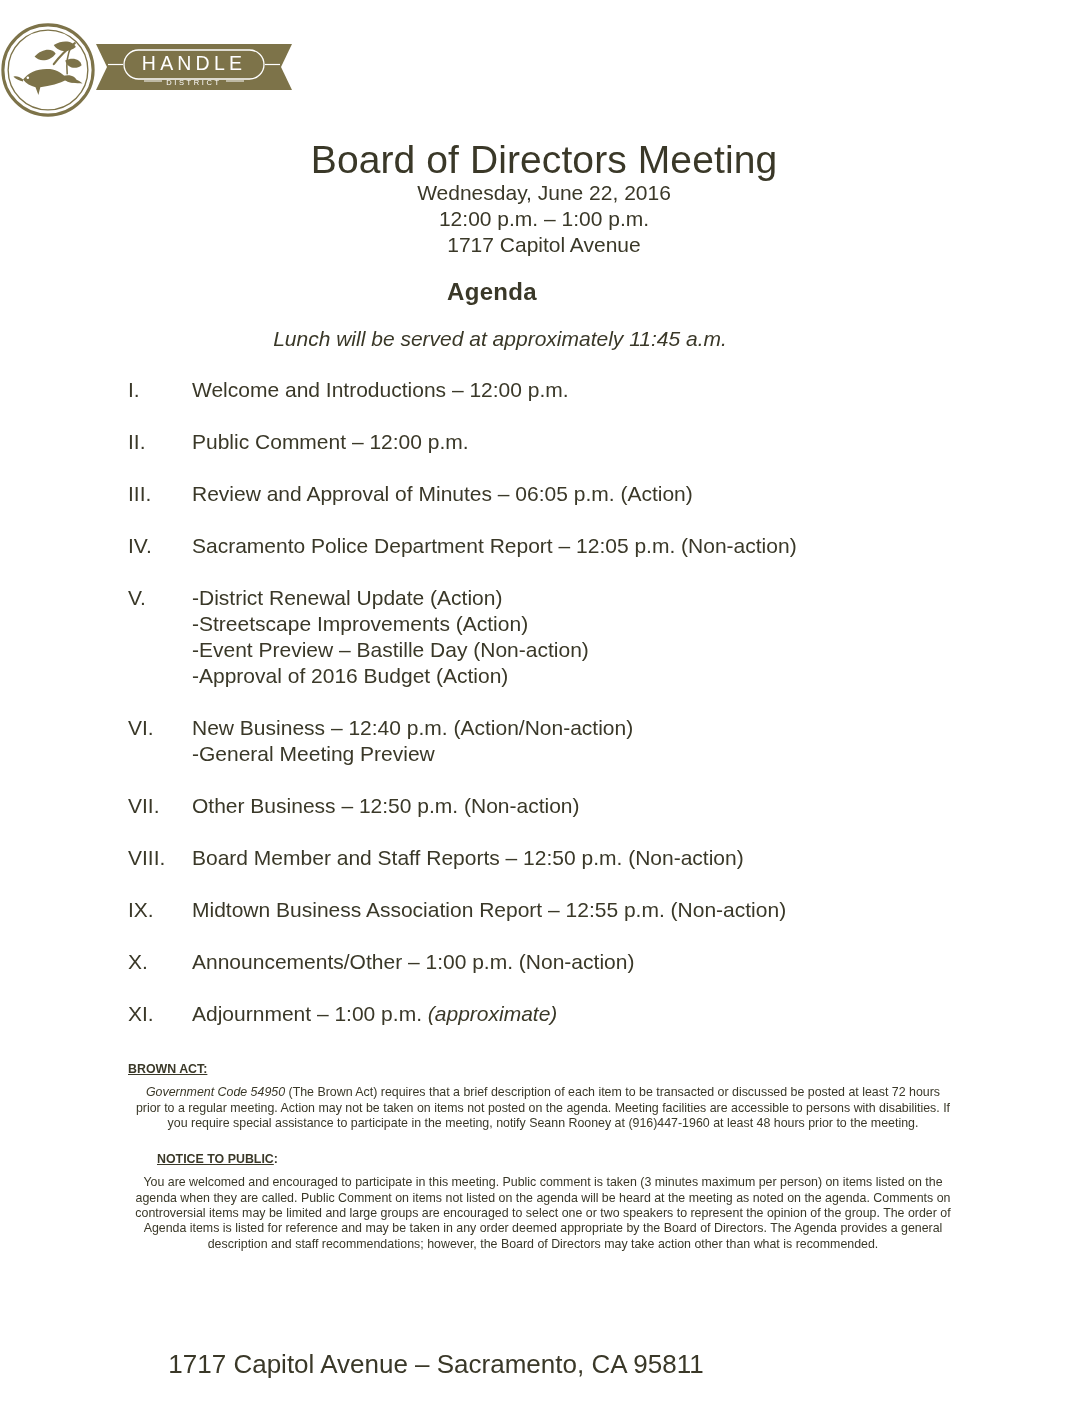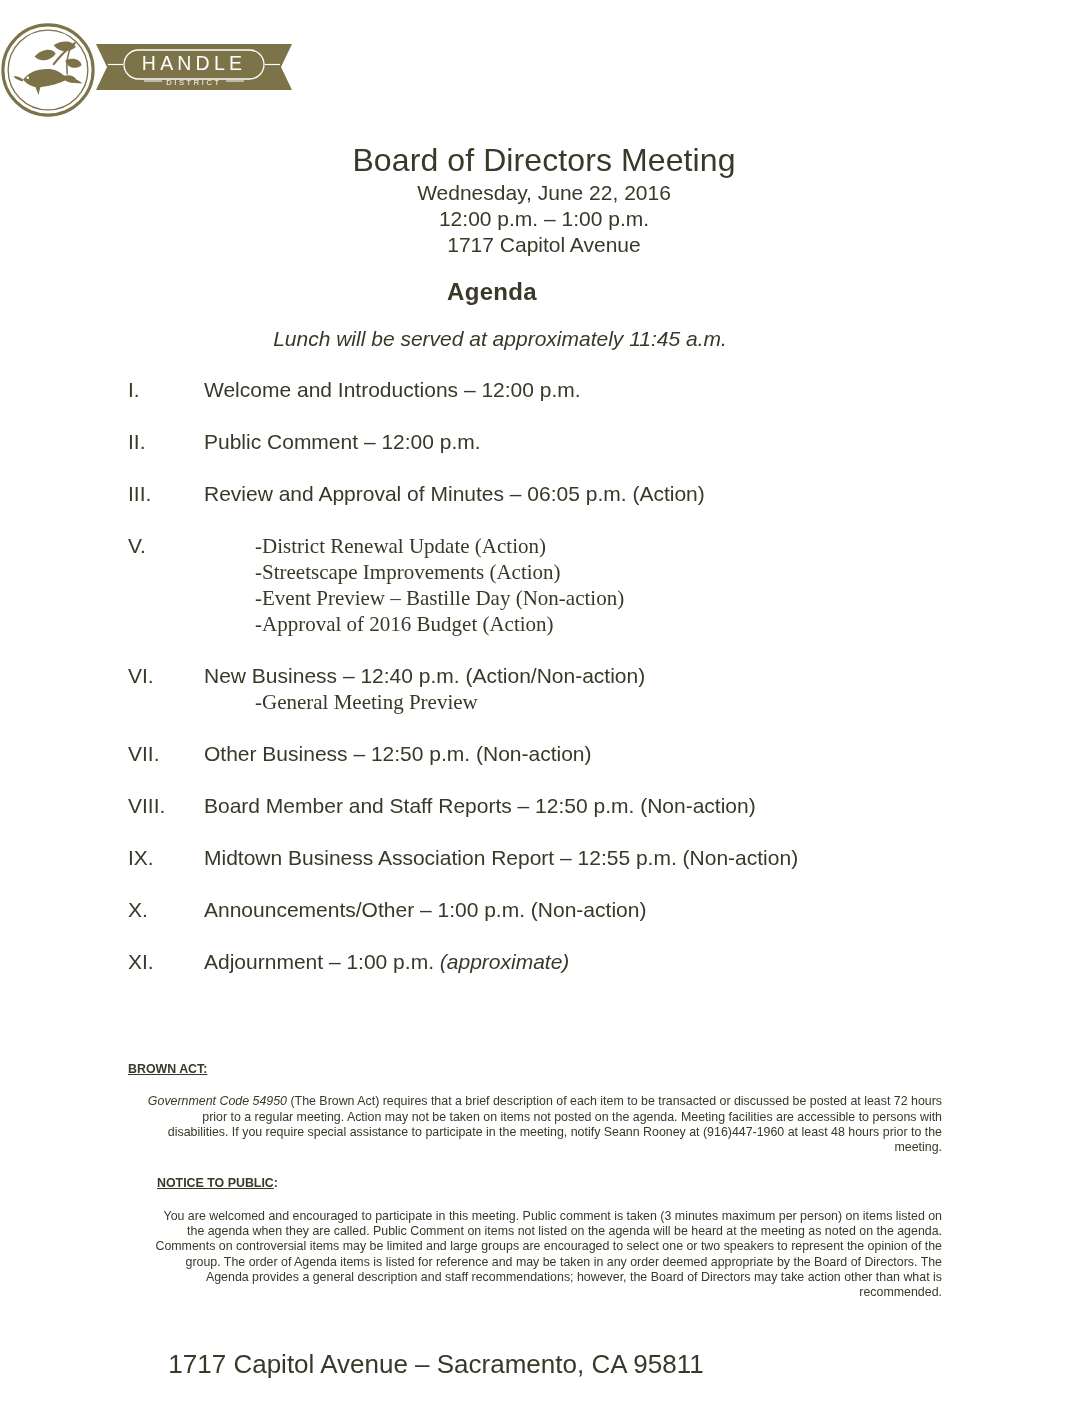--- a/index.html
+++ b/index.html
@@ -51,21 +51,21 @@
 
   
   .header-text {
     position: absolute;
     top: 140px;
     left: 0;
     width: 1088px;
     text-align: center;
   }
   .doc-title {
-    font-size: 32px;
+    font-size: 39px;
     line-height: 40px;
     font-weight: normal;
     margin: 0;
     letter-spacing: 0.1px;
   }
   .doc-subline {
     font-size: 21px;
     line-height: 26px;
     margin: 0;
   }
@@ -107,27 +107,24 @@
   .agenda-num {
     width: 64px;
     flex: 0 0 64px;
     white-space: nowrap;
   }
   .agenda-body {
     flex: 1 1 auto;
   }
   .agenda-main {
     white-space: nowrap;
-    margin-left: 12px;
   }
   .agenda-sub {
-    margin-left: 63px;
     white-space: nowrap;
     line-height: 26px;
-    font-family: Liberation Serif, serif;
   }
   .ital { font-style: italic; }
 
   
   .notes {
     position: absolute;
     top: 1062px;
     left: 128px;
     width: 830px;
     font-size: 12.4px;
@@ -140,22 +137,22 @@
     margin-bottom: 1px;
   }
   .note-head-partial {
     font-weight: bold;
     display: inline-block;
     margin-bottom: 1px;
     padding-left: 29px;
   }
   .note-head-partial .u { text-decoration: underline; }
   .note-para {
-    margin: 16px;
-    text-align: right;
+    margin: 7px;
+    text-align: center;
   }
   .note-block-2 { margin-top: 21px; }
 
   
   .footer {
     position: absolute;
     top: 1348px;
     left: 0;
     width: 872px;
     text-align: center;
@@ -233,20 +230,26 @@
       </div>
     </div>
 
     <div class="agenda-row">
       <div class="agenda-num">III.</div>
       <div class="agenda-body">
         <div class="agenda-main">Review and Approval of Minutes – 06:05 p.m. (Action)</div>
       </div>
     </div>
 
+    <div class="agenda-row">
+      <div class="agenda-num">IV.</div>
+      <div class="agenda-body">
+        <div class="agenda-main">Sacramento Police Department Report – 12:05 p.m. (Non-action)</div>
+      </div>
+    </div>
 
     <div class="agenda-row">
       <div class="agenda-num">V.</div>
       <div class="agenda-body">
         <div class="agenda-sub">-District Renewal Update (Action)</div>
         <div class="agenda-sub">-Streetscape Improvements (Action)</div>
         <div class="agenda-sub">-Event Preview – Bastille Day (Non-action)</div>
         <div class="agenda-sub">-Approval of 2016 Budget (Action)</div>
       </div>
     </div>

